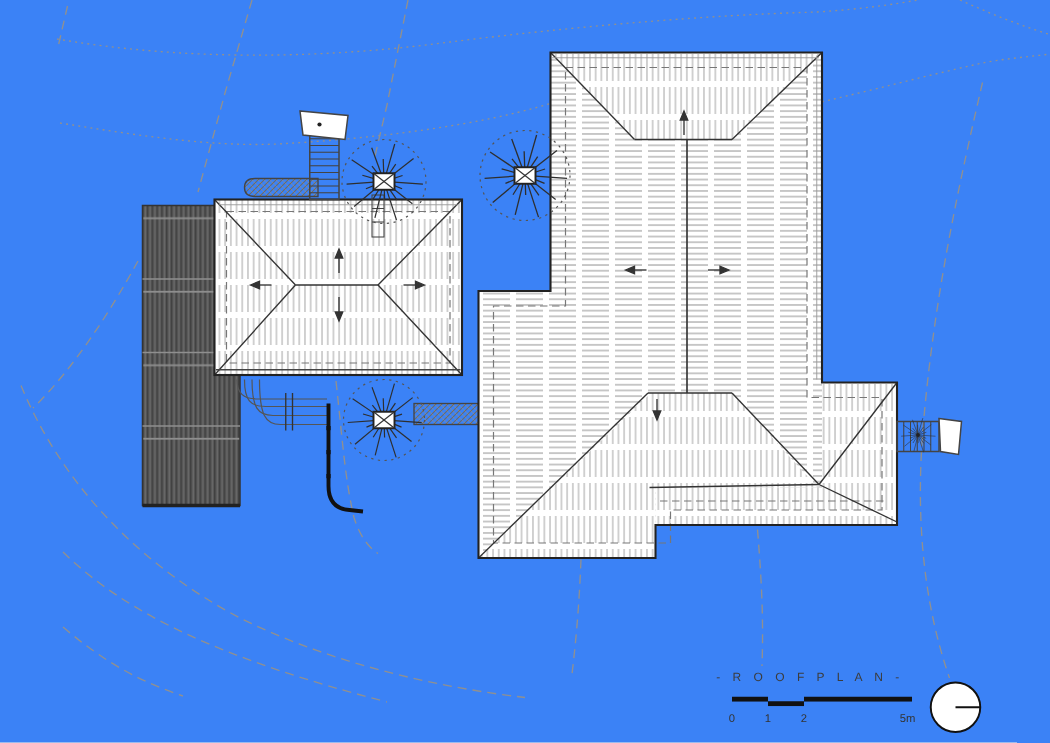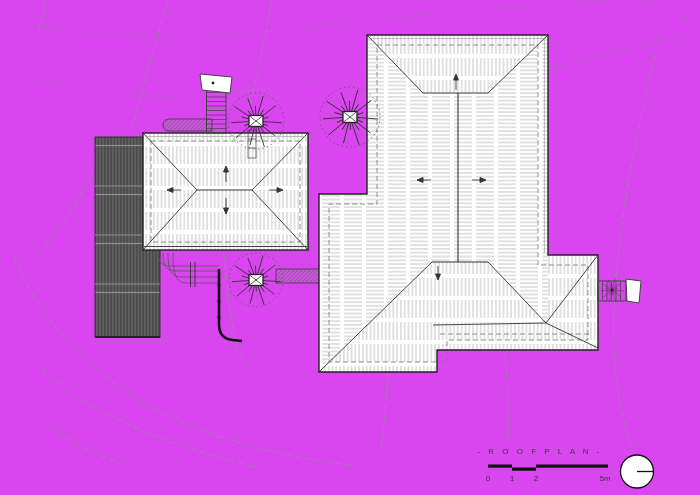--- a/index.html
+++ b/index.html
@@ -1,17 +1,17 @@
 <!DOCTYPE html>
 <html><head>
 <meta charset="utf-8">
 <style>
   html,body{margin:0;padding:0;background:#e8e8e8;}
   .sheet{
-    position:relative;width:700px;height:495px;background:#d946ef;
+    position:relative;width:700px;height:495px;background:#3b82f6;
     font-family:"Liberation Sans", sans-serif;overflow:hidden;margin:0 auto;
   }
   svg{display:block;}
   text{font-family:"Liberation Sans", sans-serif;}
   .title-text{font-size:8px;letter-spacing:3px;fill:#3c3c3c;}
   .scale-num{font-size:7.5px;fill:#333;}
 </style>
 </head>
 <body>
 

